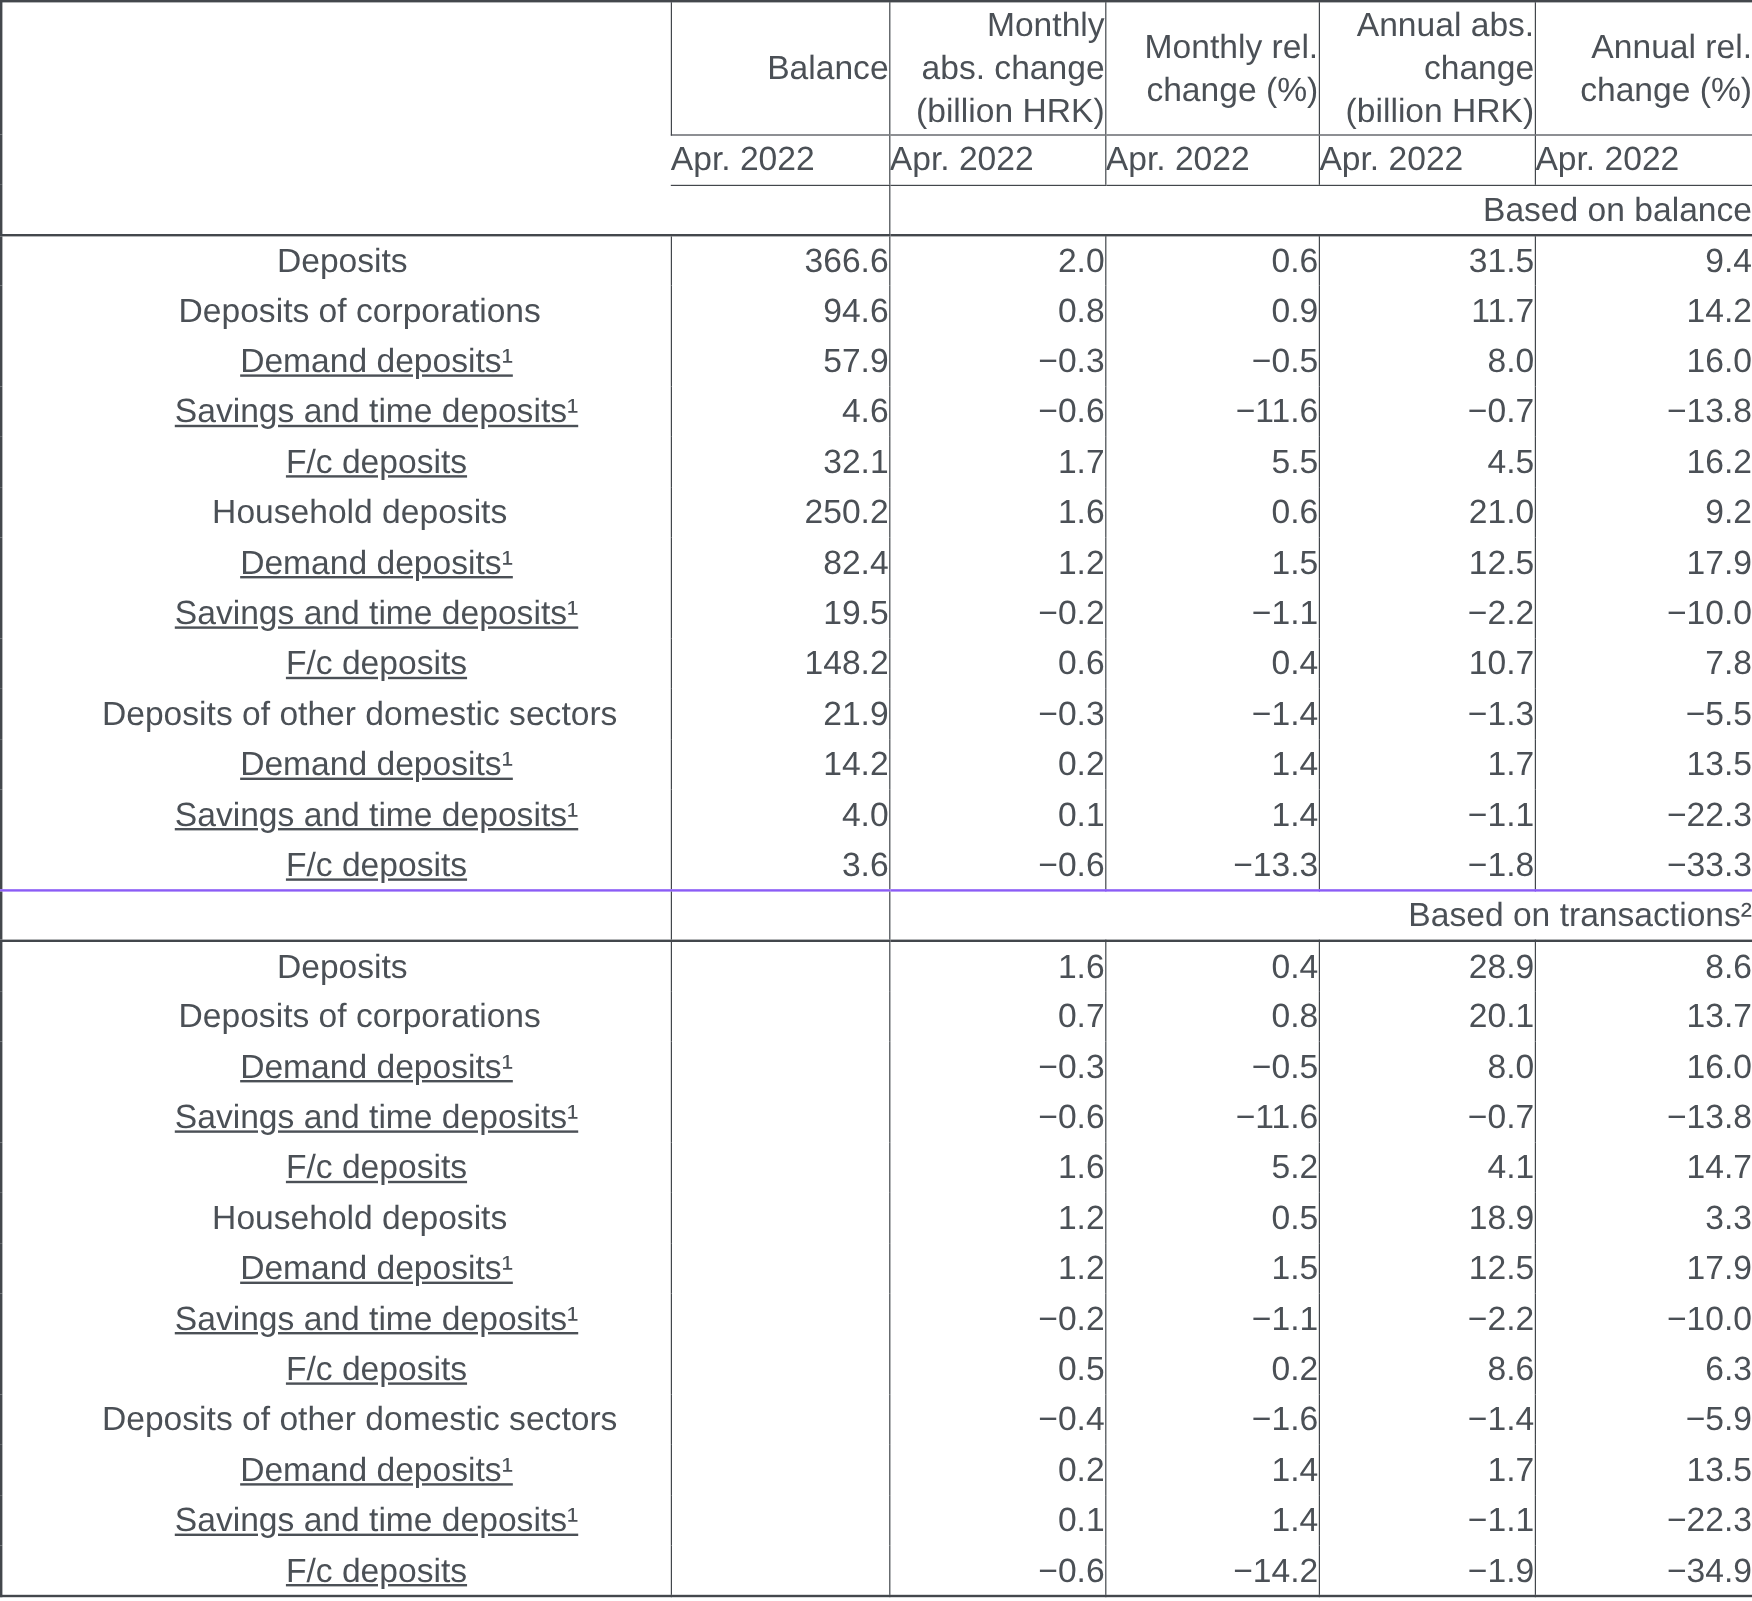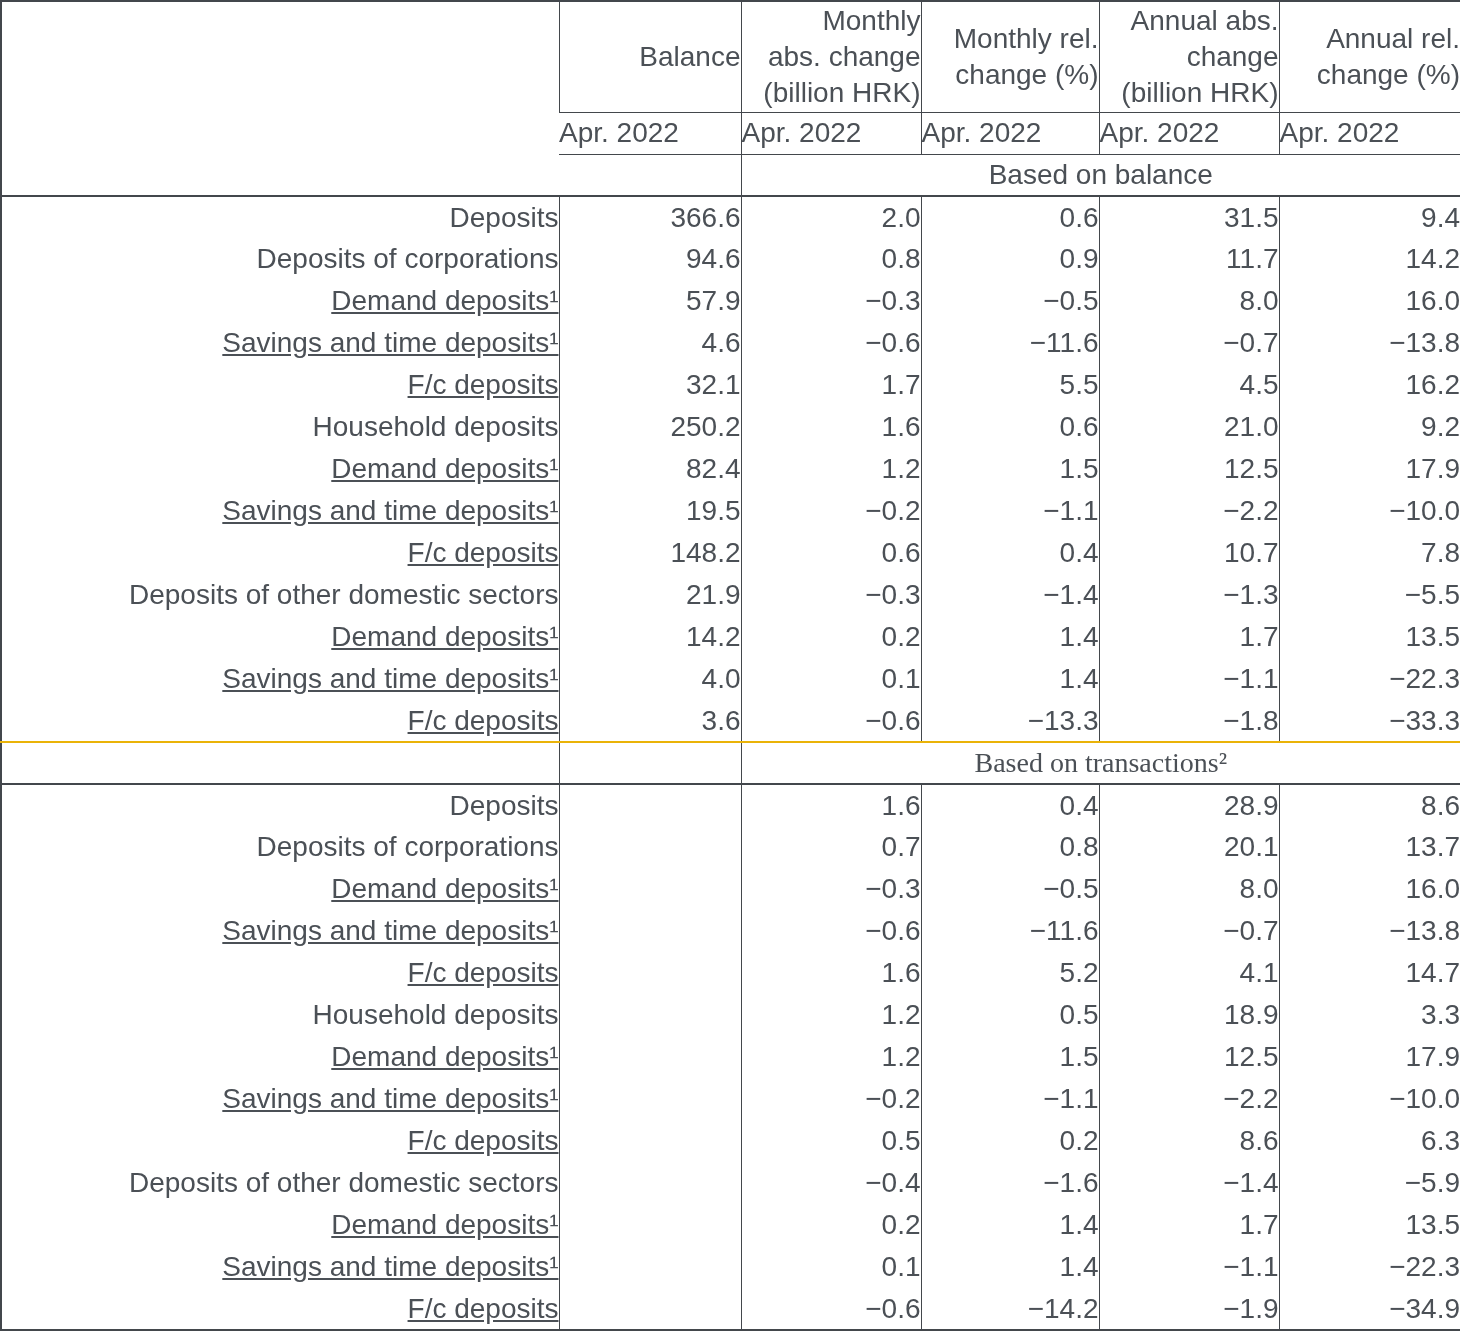--- a/index.html
+++ b/index.html
@@ -44,40 +44,40 @@
   tr.datarow { height: 42px; }
   tr.sectrow { height: 42px; }
 
   
   tr.hrow1 > *:not(.corner) { border-bottom: 1px solid #43474c; }
   tr.hrow2 > th { border-bottom: 1px solid #43474c; }
   
   tr.hrow3 > td { border-bottom: 2px solid #43474c; }
   th.corner { border-bottom: 2px solid #43474c; }
   
-  tr.sectrow > td { border-top: 2px solid #eab308; border-bottom: 2px solid #43474c; font-family: Liberation Serif, serif; }
+  tr.sectrow > td { border-top: 2px solid #8b5cf6; border-bottom: 2px solid #43474c; }
 
   .colhead {
     text-align: right;
     padding-right: 11px;
     white-space: pre-line;
     line-height: 36px;
   }
   .subhead {
     text-align: left;
     padding-right: 11px;
   }
   .section-title {
-    text-align: center;
+    text-align: right;
   }
   td.num {
     text-align: right;
     padding-right: 11px;
   }
-  td.label { text-align: right; }
+  td.label { text-align: center; }
   td.label[data-indent="0"] { padding-left: 10px; }
   td.label[data-indent="1"] { padding-left: 39px; margin-left: 24px; }
   td.label[data-indent="2"] { padding-left: 67px; text-decoration: underline; }
 </style>
 </head>
 <body>
 
 <div class="page">
   <table class="deposits">
     <colgroup>

